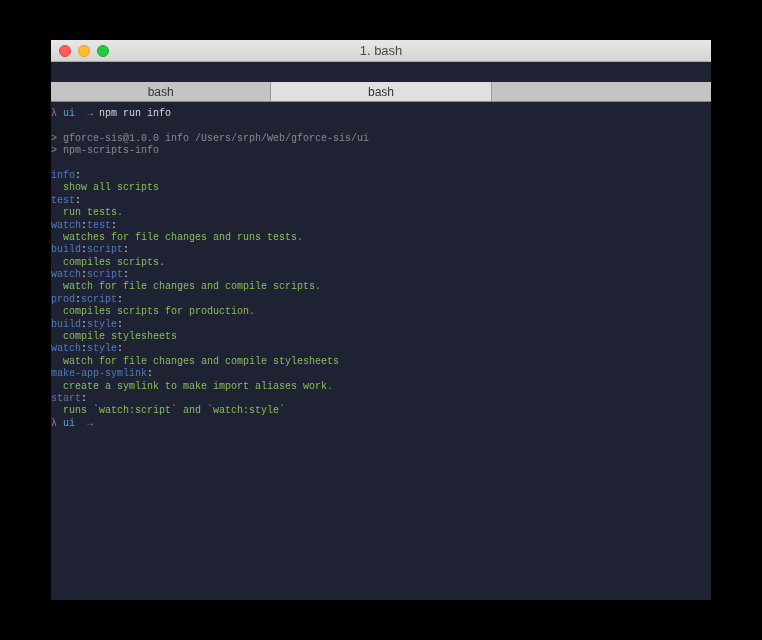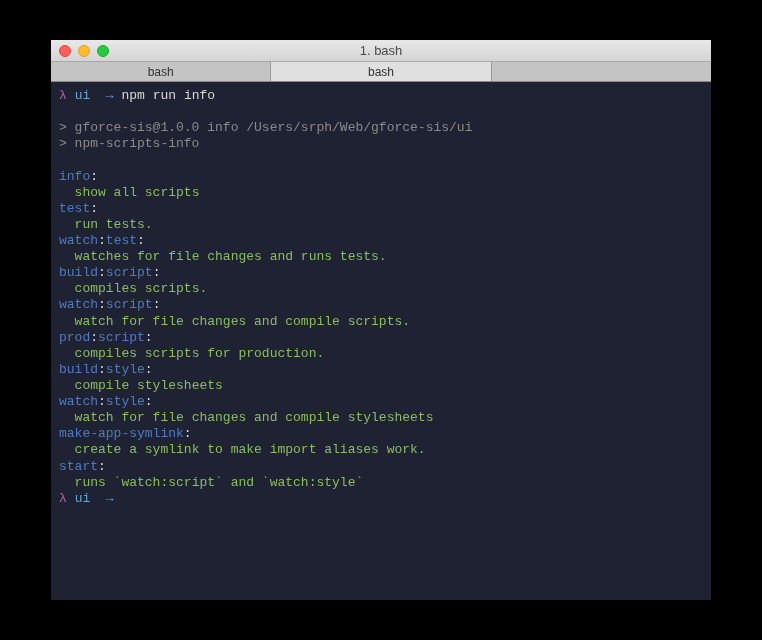--- a/index.html
+++ b/index.html
@@ -49,42 +49,43 @@
       transform: translateX(-50%);
       font-size: 13px;
       color: #4a4a4a;
       font-family: -apple-system, BlinkMacSystemFont, sans-serif;
     }
     .tabbar {
       height: 20px;
       background: #1d4ed8;
       display: flex;
       border-bottom: 1px solid #888;
+      margin-top: 20px;
     }
     .tab {
       flex: 1;
       display: flex;
       align-items: center;
       justify-content: center;
       font-size: 12px;
       font-family: -apple-system, BlinkMacSystemFont, sans-serif;
       color: #333;
       border-right: 1px solid #999;
       background: #c4c4c4;
       cursor: pointer;
     }
     .tab:last-child { border-right: none; }
     .tab.active {
       background: #e0e0e0;
       font-weight: 500;
     }
     .terminal {
       flex: 1;
-      padding: 6px 8px;
-      font-size: 13px;
+      padding: 6px 0;
+      font-size: 10px;
       line-height: 1.24;
       color: #c5c8c6;
       overflow: hidden;
       white-space: pre;
     }
     .yellow { color: #e6b74f; }
     .cyan { color: #5fa8d0; }
     .green { color: #8abe5c; }
     .blue { color: #4f7bc2; }
     .gray { color: #8a8a8a; }

